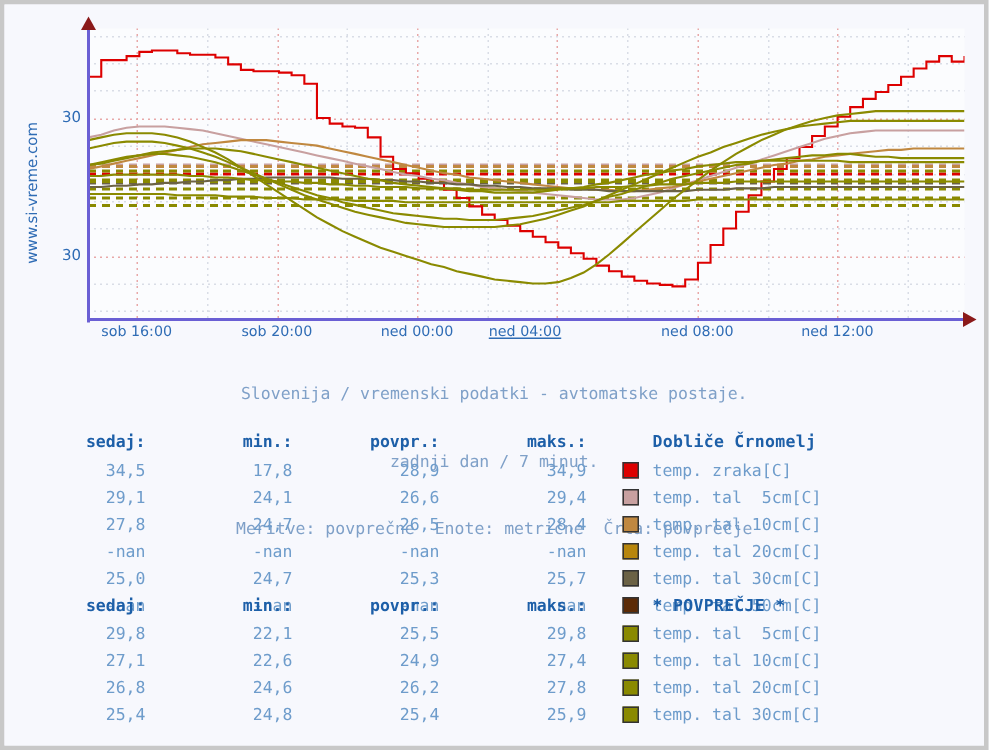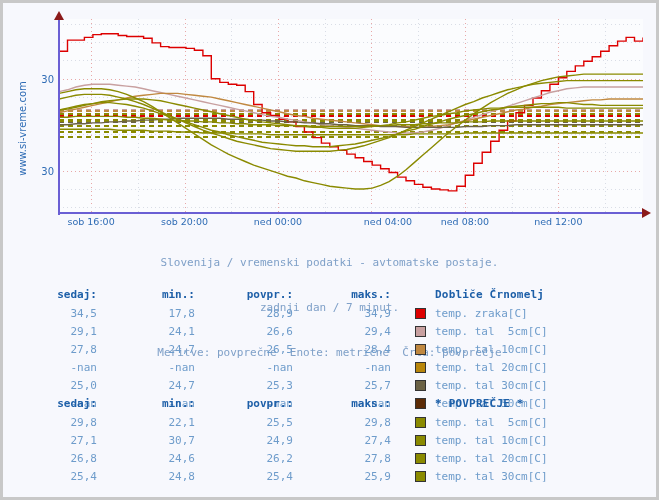--- a/index.html
+++ b/index.html
@@ -150,21 +150,21 @@
         </svg>
     </div>
     <div class="ytickwrap" id="yticks">
         <div class="ylab" style="top: 151.643px;">30</div>
         <div class="ylab" style="top: 59.7381px; margin-left: 26px;">30</div>
       </div>
     <div id="xticks">
         <div class="xlab" style="left: 88.12px;">sob 16:00</div>
         <div class="xlab" style="left: 181.56px;">sob 20:00</div>
         <div class="xlab" style="left: 275px;">ned 00:00</div>
-        <div class="xlab" style="left: 385px;">ned 04:00</div>
+        <div class="xlab" style="left: 347px; text-decoration: underline;">ned 04:00</div>
         <div class="xlab" style="left: 461.88px; text-align: right;">ned 08:00</div>
         <div class="xlab" style="left: 555.32px;">ned 12:00</div>
       </div>
     <div class="axis-y"></div>
     <div class="axis-x"></div>
     <div class="arrow-up"></div>
     <div class="arrow-right"></div>
   </div>
 
   <div class="caption">
@@ -246,21 +246,21 @@
         <tr>
           <td class="num">29,8</td>
           <td class="num">22,1</td>
           <td class="num">25,5</td>
           <td class="num">29,8</td>
           <td class="swatchcell"><span class="sw" style="background: rgb(138, 138, 0);"></span></td>
           <td class="lbl">temp. tal  5cm[C]</td>
         </tr>
         <tr>
           <td class="num">27,1</td>
-          <td class="num">30,7</td>
+          <td class="num">22,6</td>
           <td class="num">24,9</td>
           <td class="num">27,4</td>
           <td class="swatchcell"><span class="sw" style="background: rgb(138, 138, 0);"></span></td>
           <td class="lbl">temp. tal 10cm[C]</td>
         </tr>
         <tr>
           <td class="num">26,8</td>
           <td class="num">24,6</td>
           <td class="num">26,2</td>
           <td class="num">27,8</td>

